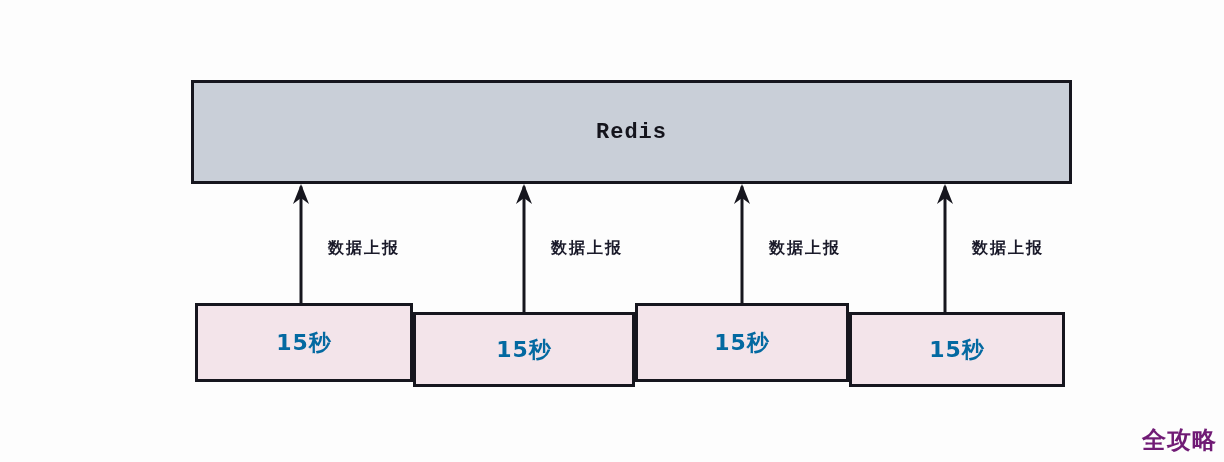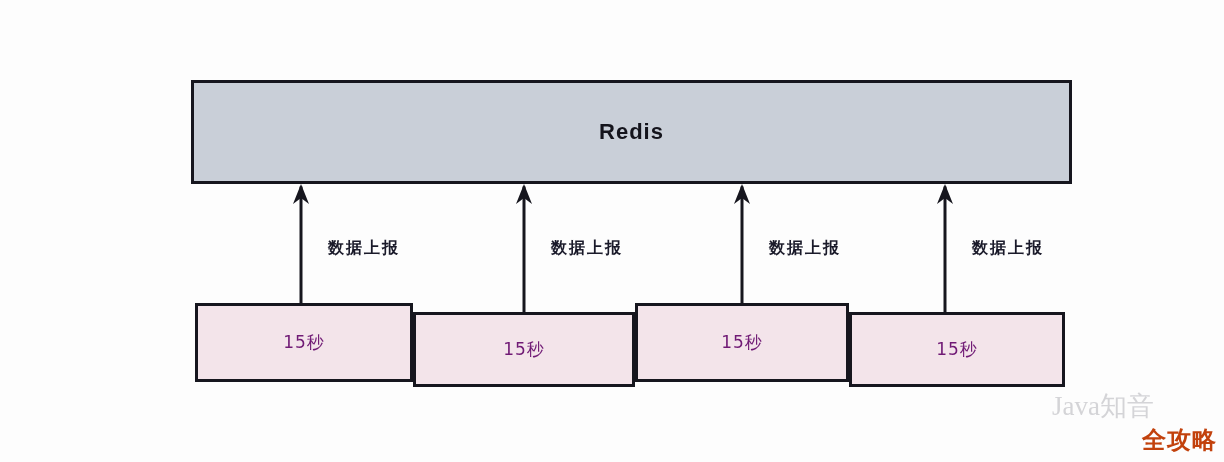--- a/index.html
+++ b/index.html
@@ -24,40 +24,40 @@
     width: 881px;
     height: 104px;
     background: #c9cfd8;
     border: 3px solid #16161e;
     box-sizing: border-box;
     display: flex;
     align-items: center;
     justify-content: center;
   }
   .redis-label {
-    font-family: Liberation Sans, sans-serif;
+    font-family: Liberation Mono, monospace;
     font-size: 22px;
     font-weight: bold;
     color: #14141c;
     letter-spacing: 1px;
   }
   .seg-box {
     position: absolute;
     background: #f3e4ea;
     border: 3px solid #16161e;
     box-sizing: border-box;
     display: flex;
     align-items: center;
     justify-content: center;
   }
   .seg-label {
     font-family: "DejaVu Sans", sans-serif;
-    font-size: 17px;
-    font-weight: normal;
-    color: #701a75;
+    font-size: 22px;
+    font-weight: bold;
+    color: #0369a1;
     letter-spacing: 1px;
   }
   .flow-label {
     position: absolute;
     font-family: "DejaVu Sans", sans-serif;
     font-size: 16px;
     font-weight: bold;
     color: #1a1a2a;
     letter-spacing: 2px;
     white-space: nowrap;
@@ -91,21 +91,21 @@
     white-space: nowrap;
     letter-spacing: 0px;
   }
   .wm-badge {
     position: absolute;
     left: 1142px;
     top: 424px;
     font-family: "DejaVu Sans", sans-serif;
     font-size: 24px;
     font-weight: bold;
-    color: #c2410c;
+    color: #701a75;
     white-space: nowrap;
     letter-spacing: 1px;
   }
 </style>
 </head>
 <body>
 
 <div id="canvas">
 
   <div class="redis-box">
@@ -138,16 +138,15 @@
   <div class="seg-box" style="left:413px; top:312px; width:222px; height:75px;">
     <span class="seg-label">15秒</span>
   </div>
   <div class="seg-box" style="left:635px; top:303px; width:214px; height:79px;">
     <span class="seg-label">15秒</span>
   </div>
   <div class="seg-box" style="left:849px; top:312px; width:216px; height:75px;">
     <span class="seg-label">15秒</span>
   </div>
 
-  <div class="wm-alt">Java知音</div>
   <div class="wm-badge">全攻略</div>
 
 </div>
 
 </body></html>

